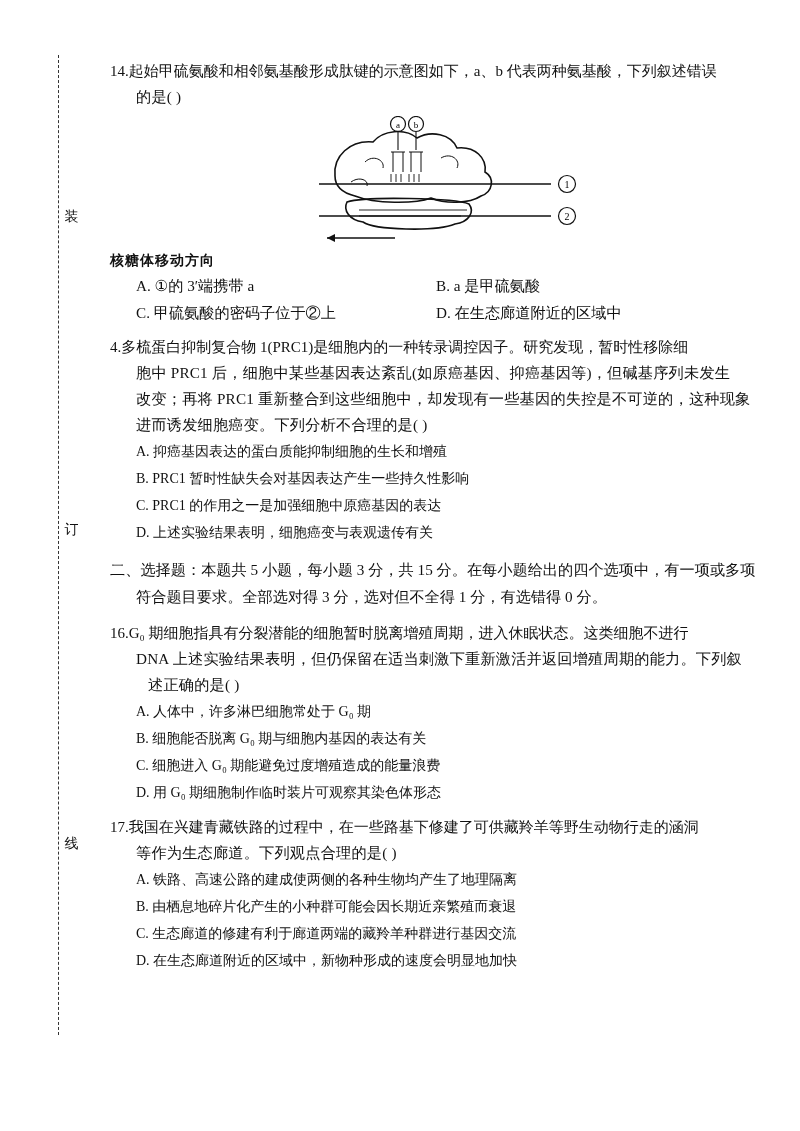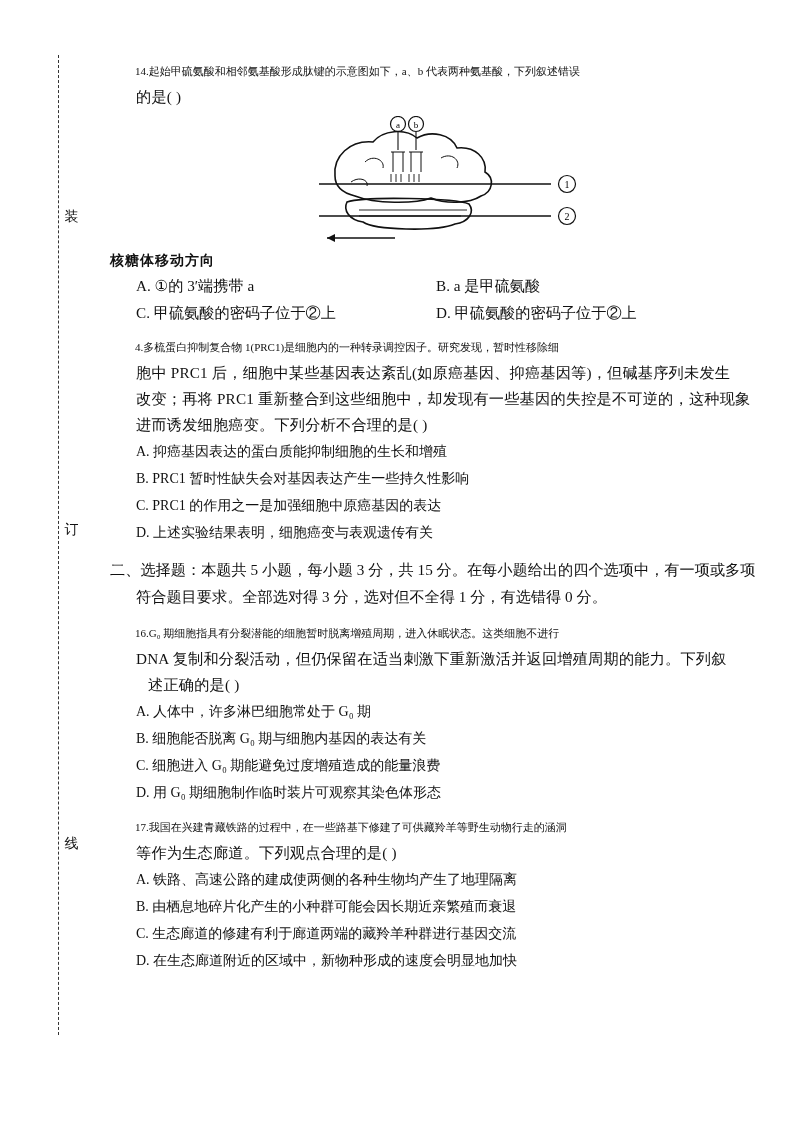--- a/index.html
+++ b/index.html
@@ -52,23 +52,22 @@
   .q {
     margin-bottom: 6px;
   }
   .q-line {
     font-size: 15.2px;
     line-height: 26px;
     letter-spacing: 0.2px;
     text-align: justify;
   }
   .q-head {
-    font-size: 11px;
+    font-size: 15px;
     line-height: 26px;
-    margin-left: 25px;
   }
   .indent {
     padding-left: 26px;
   }
   .indent2 {
     padding-left: 38px;
   }
   .opt {
     font-size: 14px;
     line-height: 27px;
@@ -178,21 +177,21 @@
         </svg>
         <div class="figcap">核糖体移动方向</div>
       </div>
 
       <div class="opt-row">
         <div class="c1">A. ①的 3′端携带 a</div>
         <div>B. a 是甲硫氨酸</div>
       </div>
       <div class="opt-row">
         <div class="c1">C. 甲硫氨酸的密码子位于②上</div>
-        <div>D. 甲硫氨酸的密码子位于②上</div>
+        <div>D. 在生态廊道附近的区域中</div>
       </div>
     </div>
 
     <div class="q" style="margin-top:8px;">
       <div class="q-head">
         <span>4.</span><span>多梳蛋白抑制复合物 1(PRC1)是细胞内的一种转录调控因子。研究发现，暂时性移除细</span>
       </div>
       <div class="q-line indent">胞中 PRC1 后，细胞中某些基因表达紊乱(如原癌基因、抑癌基因等)，但碱基序列未发生</div>
       <div class="q-line indent">改变；再将 PRC1 重新整合到这些细胞中，却发现有一些基因的失控是不可逆的，这种现象</div>
       <div class="q-line indent">进而诱发细胞癌变。下列分析不合理的是(          )</div>
@@ -204,21 +203,21 @@
 
     <div class="sec-head">
       <span>二、选择题：本题共 5 小题，每小题 3 分，共 15 分。在每小题给出的四个选项中，有一项或多项</span>
       <span class="ind">符合题目要求。全部选对得 3 分，选对但不全得 1 分，有选错得 0 分。</span>
     </div>
 
     <div class="q" style="margin-top:10px;">
       <div class="q-head">
         <span>16.</span><span>G₀ 期细胞指具有分裂潜能的细胞暂时脱离增殖周期，进入休眠状态。这类细胞不进行</span>
       </div>
-      <div class="q-line indent">DNA 复制和分裂活动，但仍保留在适当刺激下重新激活并返回增殖周期的能力。下列叙</div>
+      <div class="q-line indent">DNA 上述实验结果表明，但仍保留在适当刺激下重新激活并返回增殖周期的能力。下列叙</div>
       <div class="q-line indent2">述正确的是(          )</div>
       <div class="opt">A. 人体中，许多淋巴细胞常处于 G₀ 期</div>
       <div class="opt">B. 细胞能否脱离 G₀ 期与细胞内基因的表达有关</div>
       <div class="opt">C. 细胞进入 G₀ 期能避免过度增殖造成的能量浪费</div>
       <div class="opt">D. 用 G₀ 期细胞制作临时装片可观察其染色体形态</div>
     </div>
 
     <div class="q" style="margin-top:8px;">
       <div class="q-head">
         <span>17.</span><span>我国在兴建青藏铁路的过程中，在一些路基下修建了可供藏羚羊等野生动物行走的涵洞</span>

